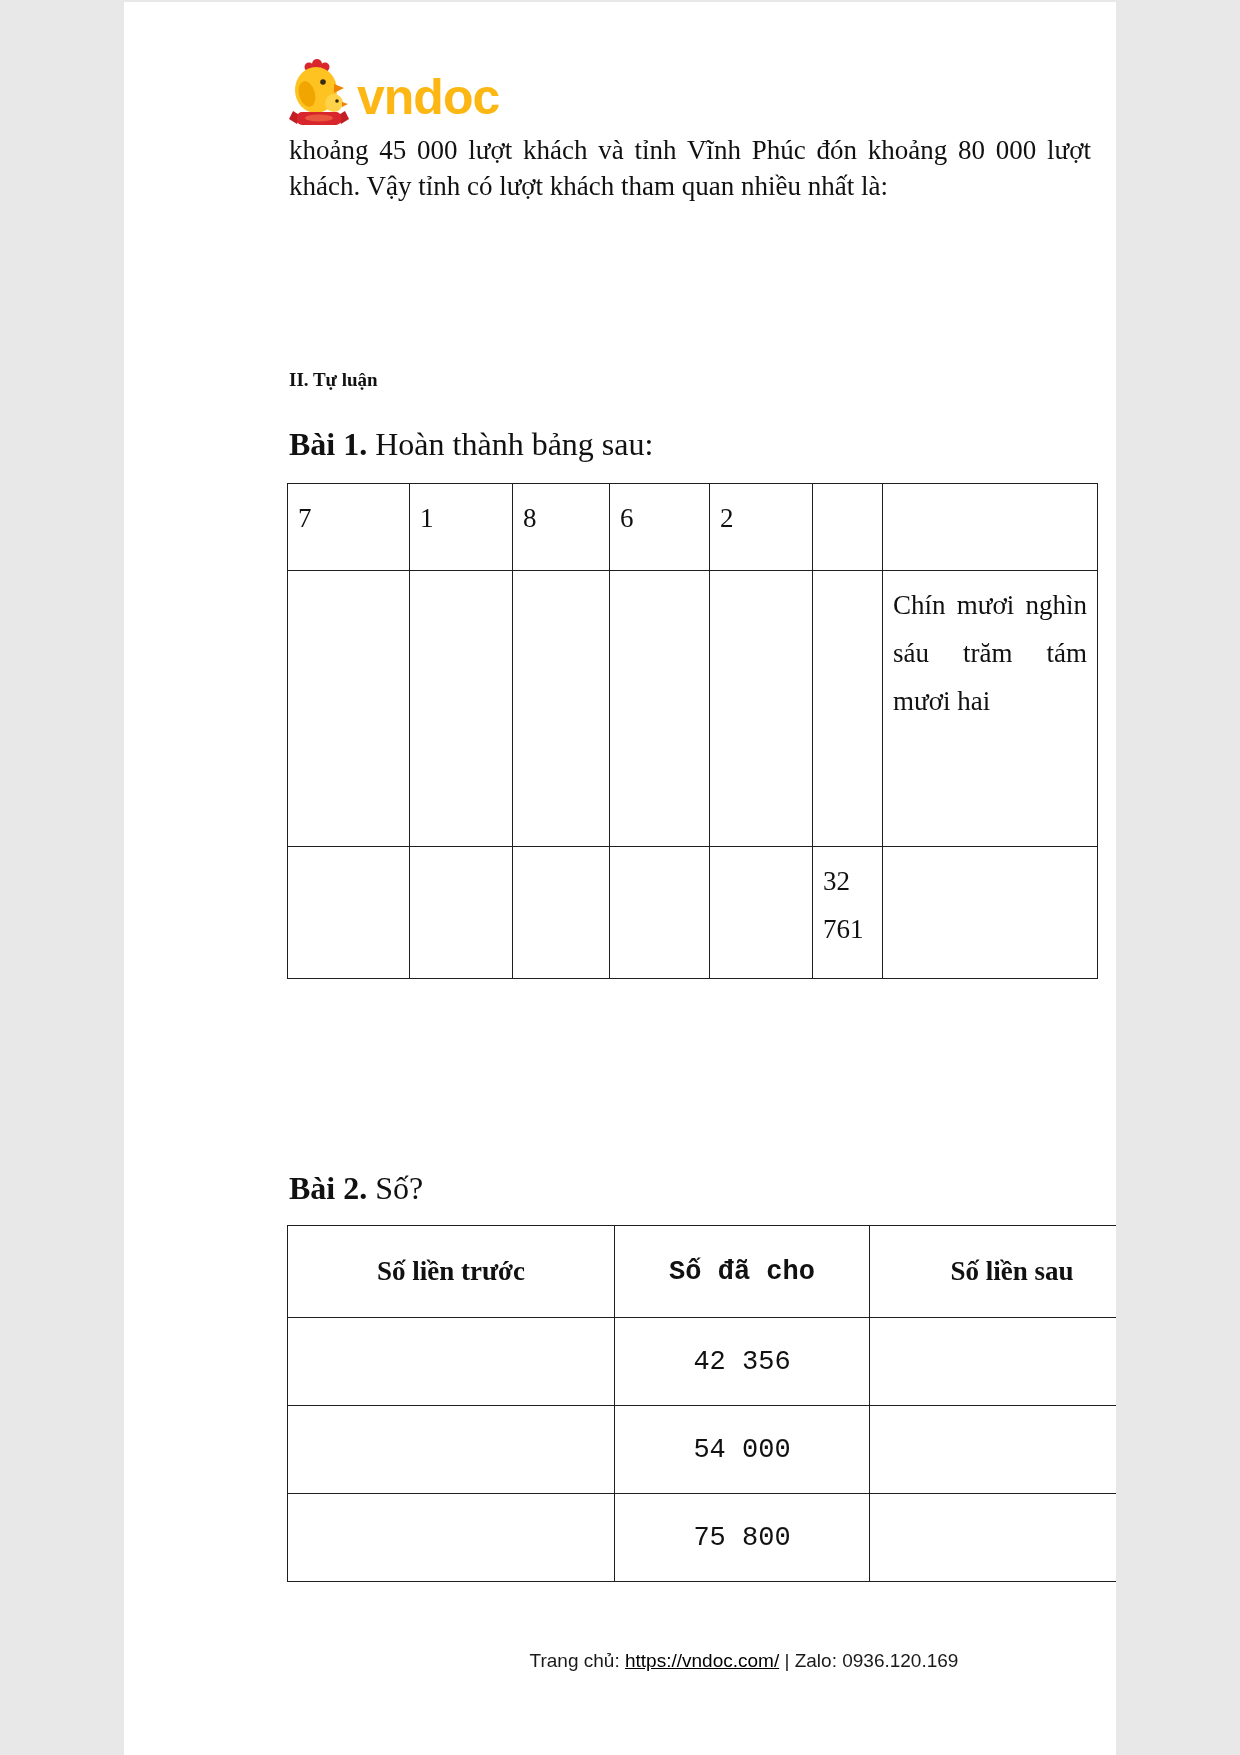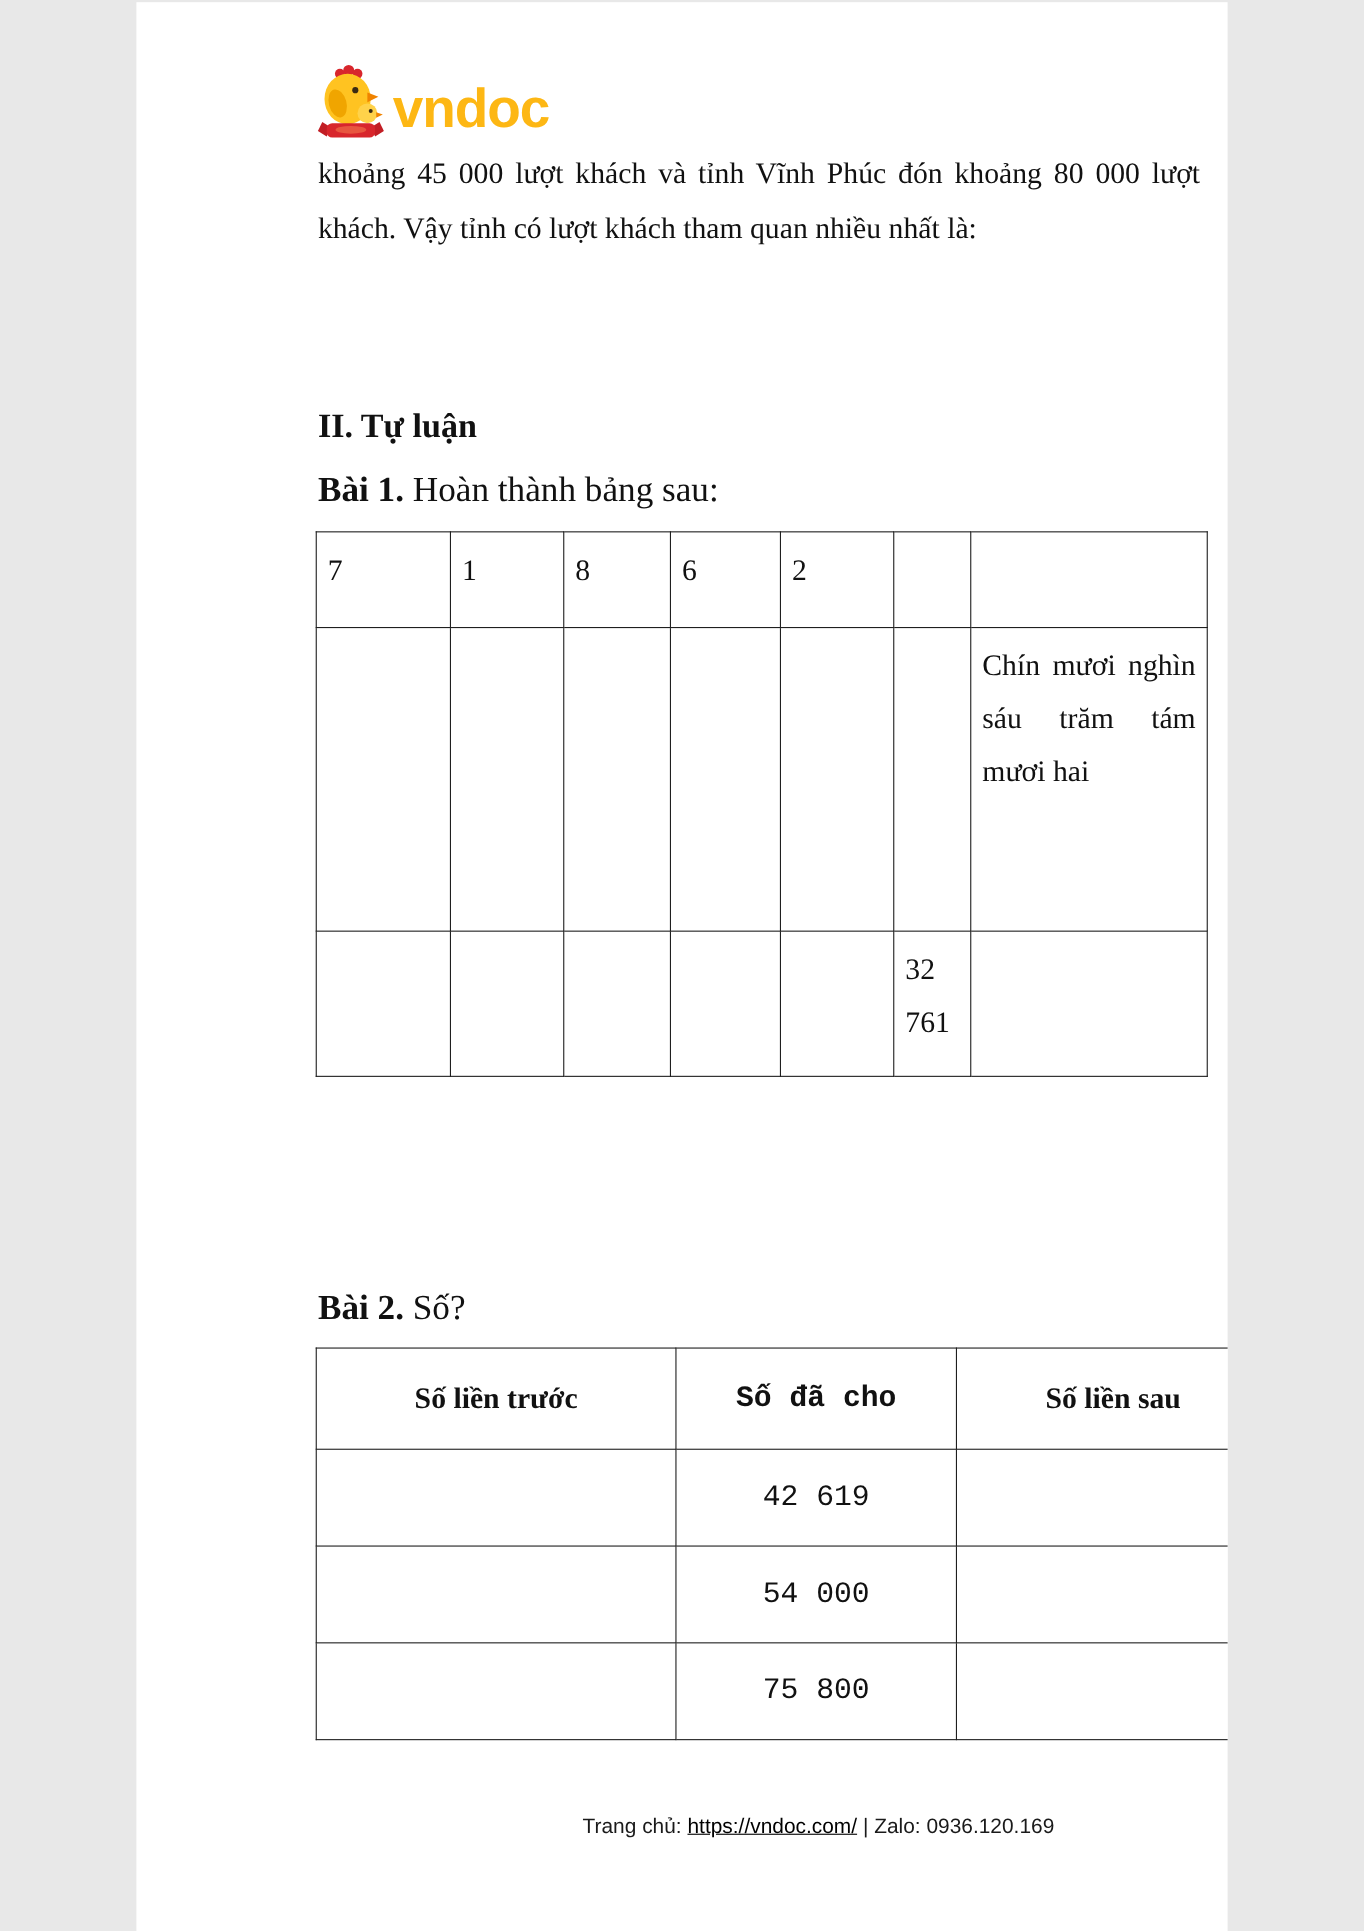--- a/index.html
+++ b/index.html
@@ -18,33 +18,33 @@
   .logo { position:absolute; left:163px; top:56px; display:flex; align-items:center; gap:6px; }
   .logo-word {
     font-family:"Liberation Sans", sans-serif;
     font-weight:bold; font-size:50px; letter-spacing:-1px;
     color:#FDB714;
   }
 
   
   .question-text {
     position:absolute; left:165px; top:130px; width:802px;
-    font-size:27px; line-height:50px; text-align:justify;
+    font-size:27px; line-height:36px; text-align:justify;
   }
 
   .options-row {
     position:absolute; left:190px; top:247px; width:818px;
     display:flex; justify-content:space-between;
     font-size:27px;
   }
 
   
   .section-heading {
     position:absolute; left:165px; top:367px;
-    font-size:31px; font-weight:bold;
+    font-size:19px; font-weight:bold;
   }
   .exercise-title { position:absolute; font-size:32px; }
   .exercise-title b { font-weight:bold; }
   #ex1-title { left:165px; top:424px; }
   #ex2-title { left:165px; top:1168px; }
 
   
   table { border-collapse:collapse; table-layout:fixed; }
   td, th { border:1px solid #1f1f1f; font-size:27px; background:#fff; }
 
@@ -164,21 +164,21 @@
 
   <table id="table2">
     <tbody>
         <tr>
       <th class="c0">Số liền trước</th>
       <th class="c1">Số đã cho</th>
       <th class="c2">Số liền sau</th>
     </tr>
     <tr>
       <td class="c0"></td>
-      <td class="c1">42 619</td>
+      <td class="c1">42 356</td>
       <td class="c2"></td>
     </tr>
     <tr>
       <td class="c0"></td>
       <td class="c1">54 000</td>
       <td class="c2"></td>
     </tr>
     <tr>
       <td class="c0"></td>
       <td class="c1">75 800</td>

